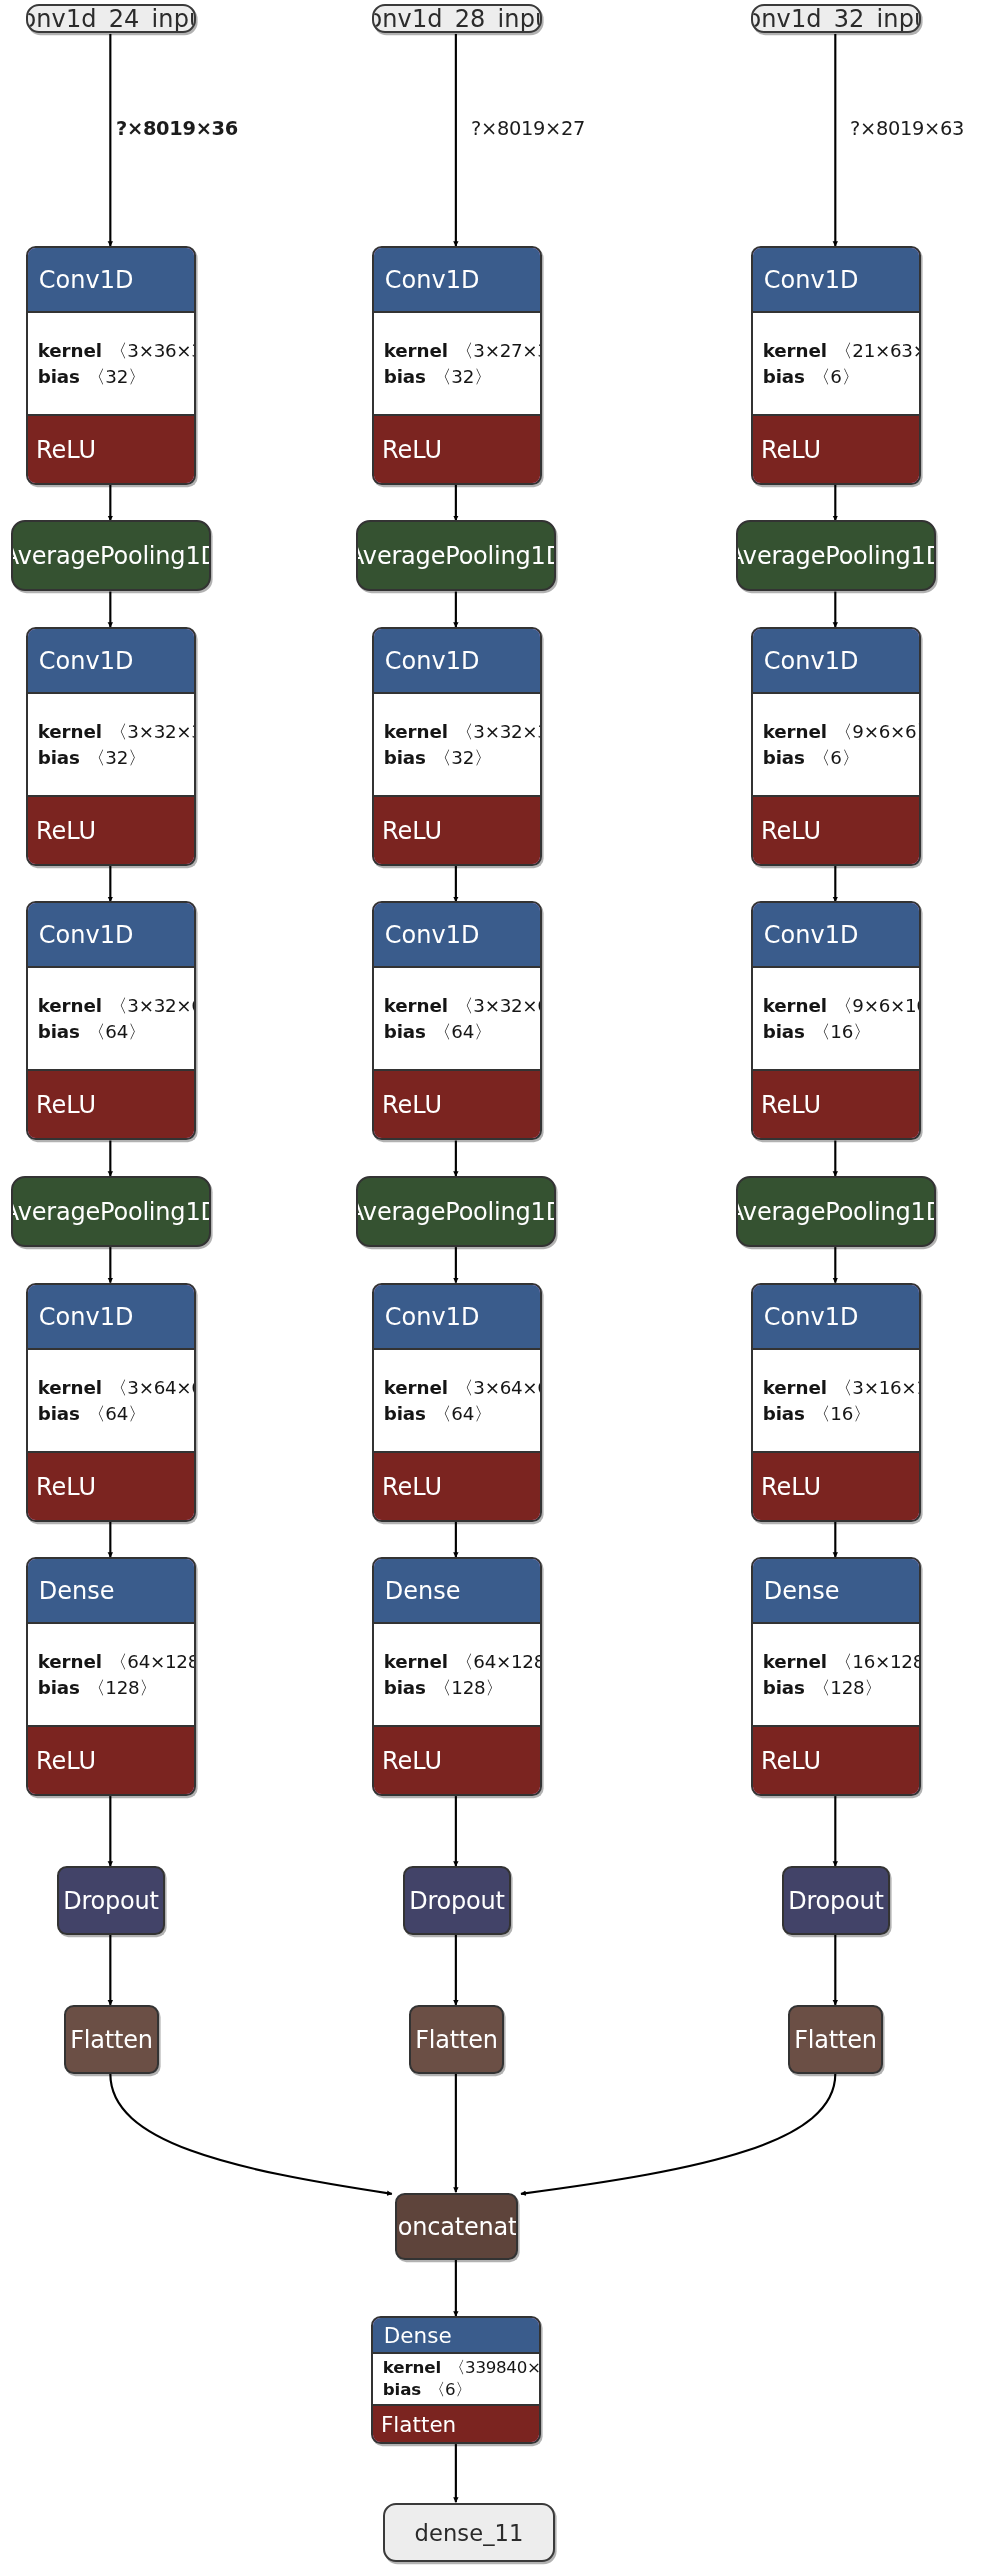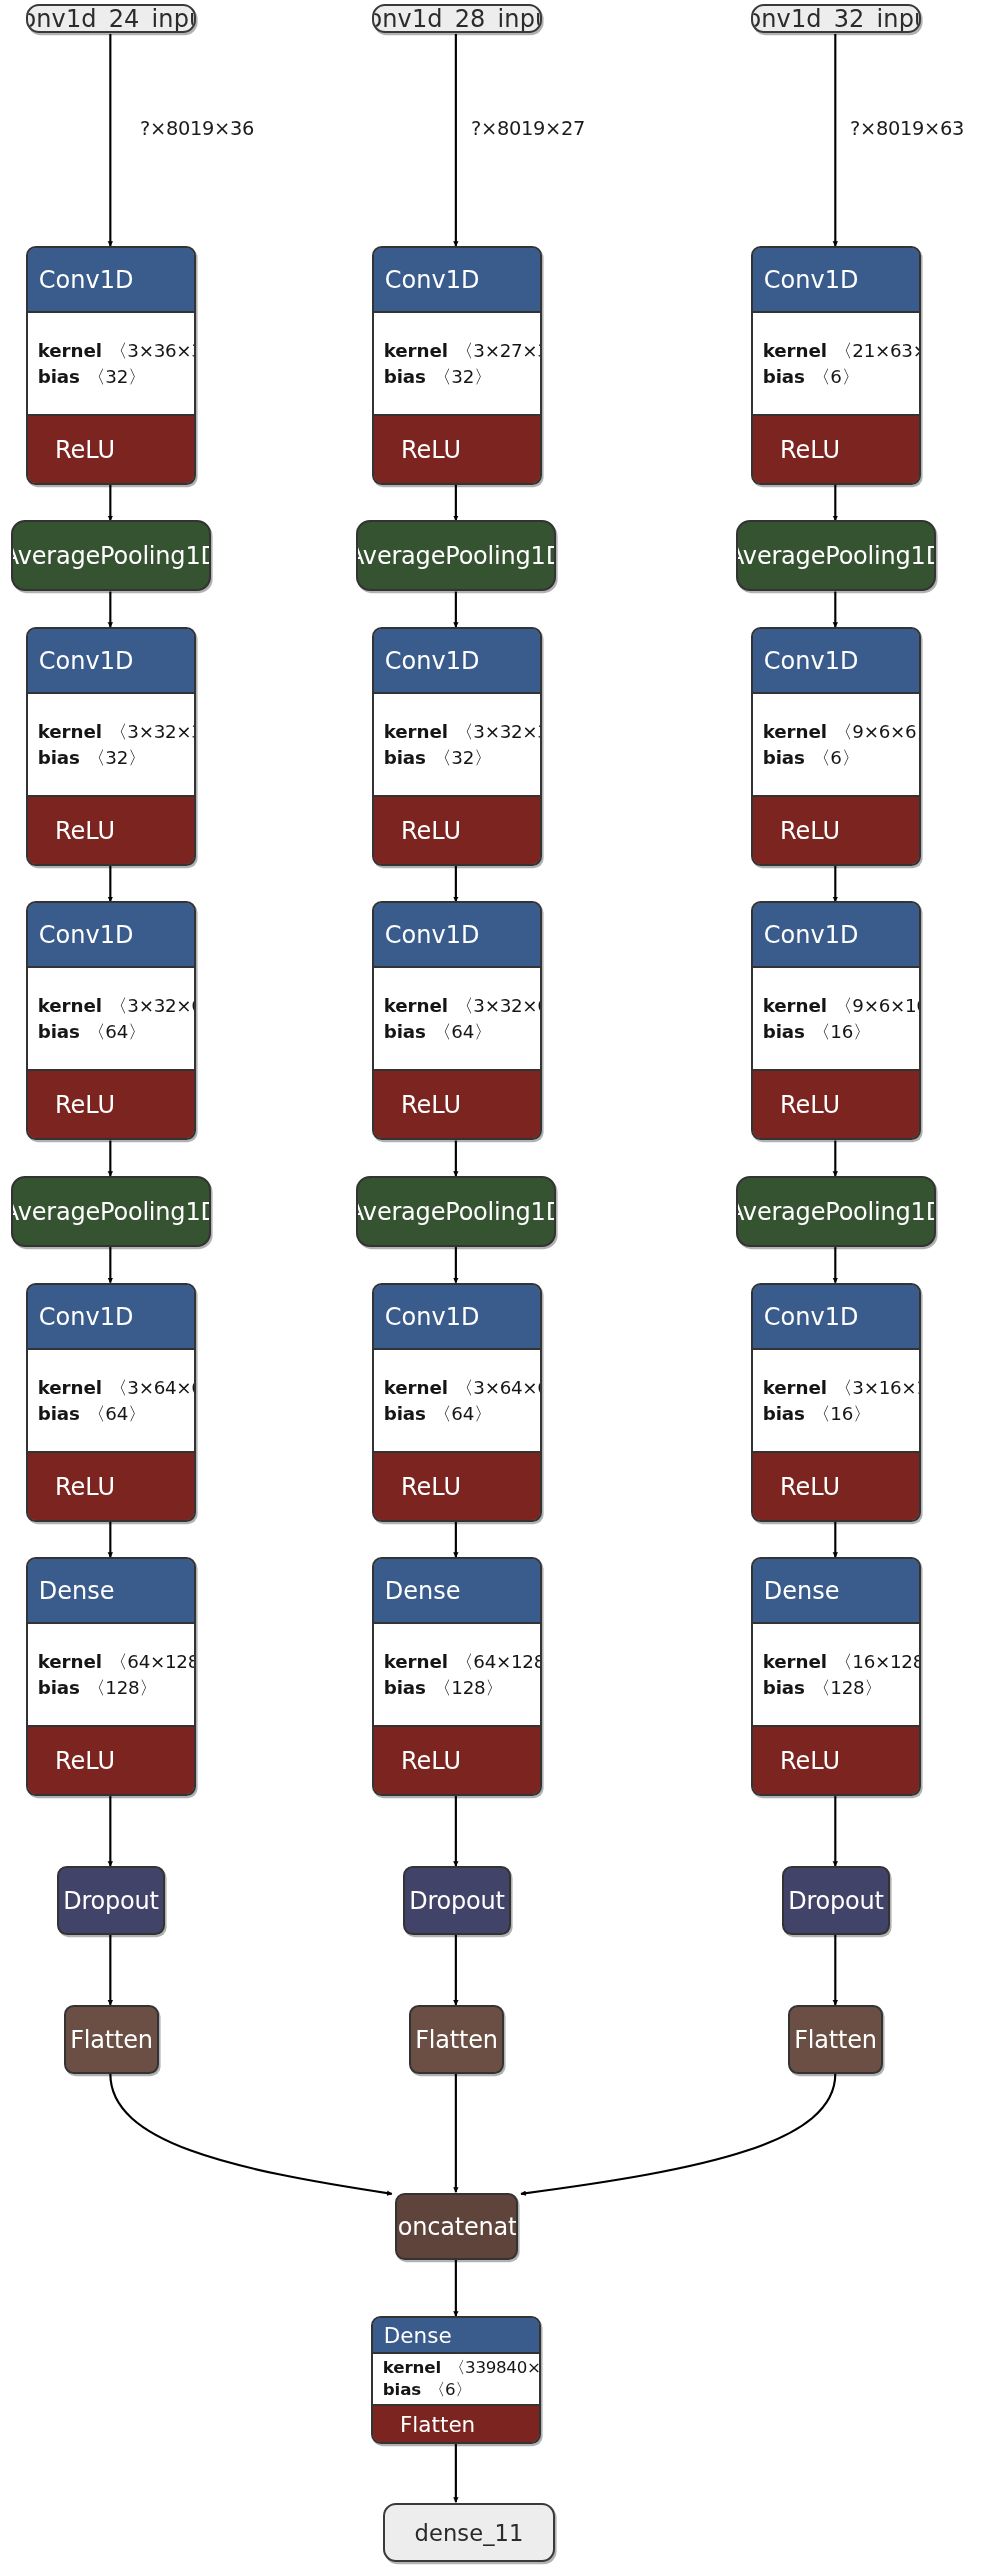--- a/index.html
+++ b/index.html
@@ -51,21 +51,21 @@
     color: #2b2b2b;
     font-size: 24px;
     letter-spacing: 0.1px;
     font-weight: 400;
   }
 
   
   .layer-card {
     display: flex;
     flex-direction: column;
-    background: #737373;
+    background: #f0abfc;
   }
   .band-title {
     background: #3a5c8c;
     color: #ffffff;
     font-size: 24px;
     display: flex;
     align-items: center;
     padding-left: 10.8px;
     border-bottom: 2.2px solid #333333;
     box-sizing: border-box;
@@ -95,21 +95,21 @@
     font-weight: 400;
     margin-left: 7.5px;
     letter-spacing: -0.3px;
   }
   .band-activation {
     background: #7b2420;
     color: #ffffff;
     font-size: 24px;
     display: flex;
     align-items: center;
-    padding-left: 27px;
+    padding-left: 8px;
     box-sizing: border-box;
   }
 
   
   .solid-node {
     display: flex;
     align-items: center;
     justify-content: center;
     color: #ffffff;
     font-size: 24px;
@@ -175,21 +175,21 @@
       <path d="M205,3852 C205,3980 430,4030 728,4075"></path>
       <path d="M847,3852 L847,4072"></path>
       <path d="M1552,3852 C1552,3980 1310,4030 968,4075"></path>
 
       <path d="M847,4196 L847,4302"></path>
 
       <path d="M847,4540 L847,4648"></path>
     </g>
   </svg>
 
-  <div class="edge-label" style="left:140px; top:117px;">?×8019×36</div>
+  <div class="edge-label" style="left:116px; top:117px;font-weight:bold;">?×8019×36</div>
   <div class="edge-label" style="left:471px; top:117px;">?×8019×27</div>
   <div class="edge-label" style="left:850px; top:117px;">?×8019×63</div>
 
   <div class="node io-node" style="left:26px; top:4.3px; width:170px; height:29px;">conv1d_24_input</div>
 
   <div class="node layer-card" style="left:26px; top:246px; width:170px; height:239px;">
     <div class="band-title" style="height:65px;">Conv1D</div>
     <div class="band-params">
       <div class="param-row">
         <span class="param-key">kernel</span><span class="param-val">〈3×36×32〉</span>

